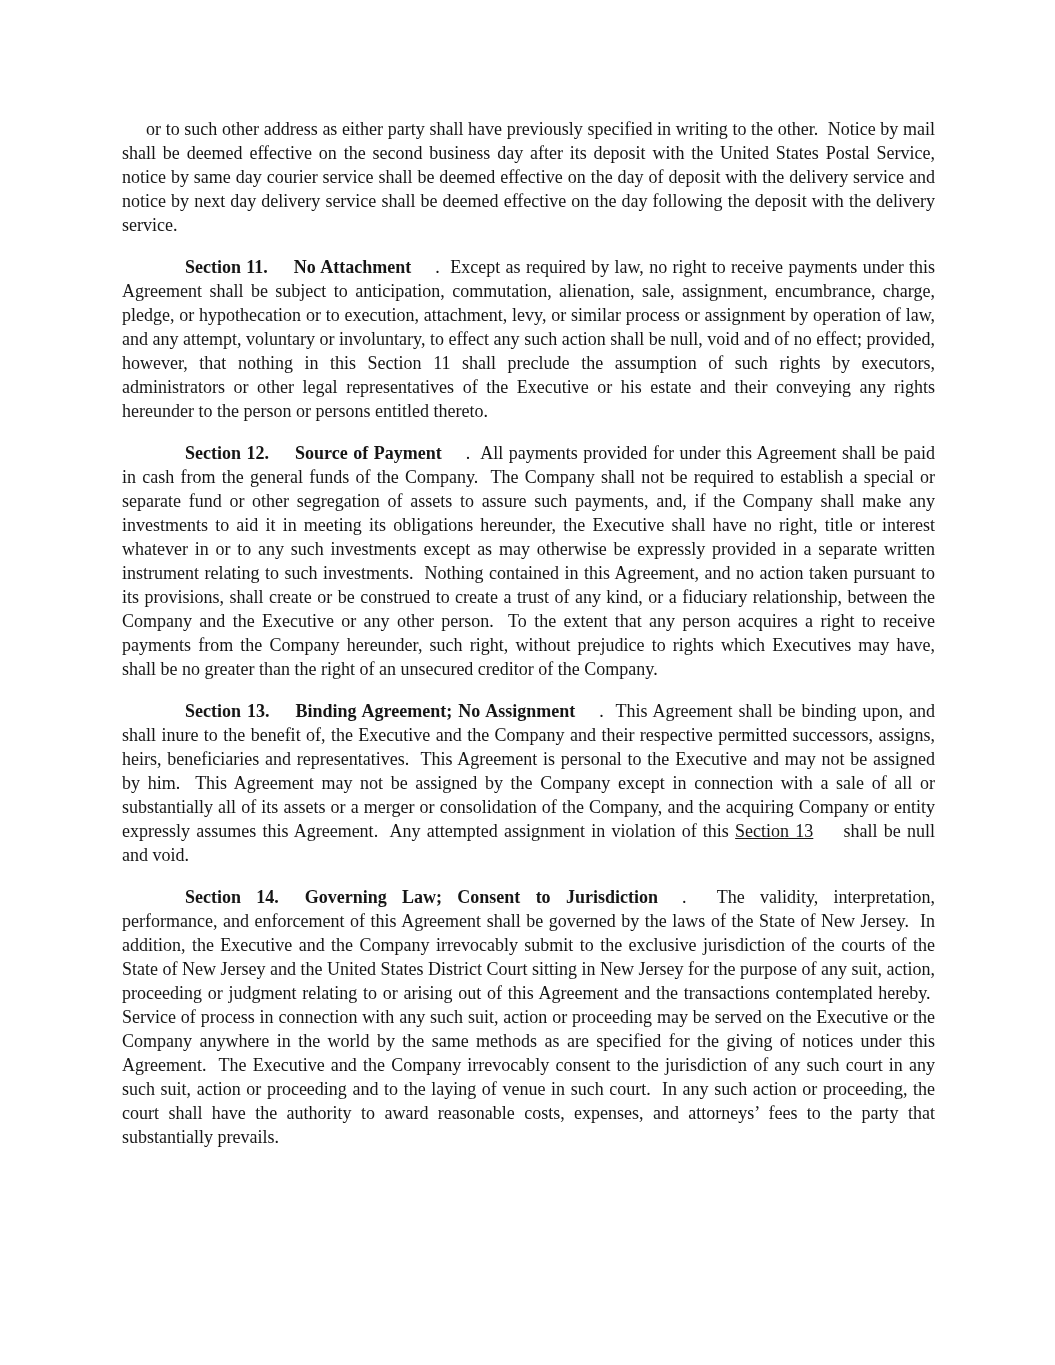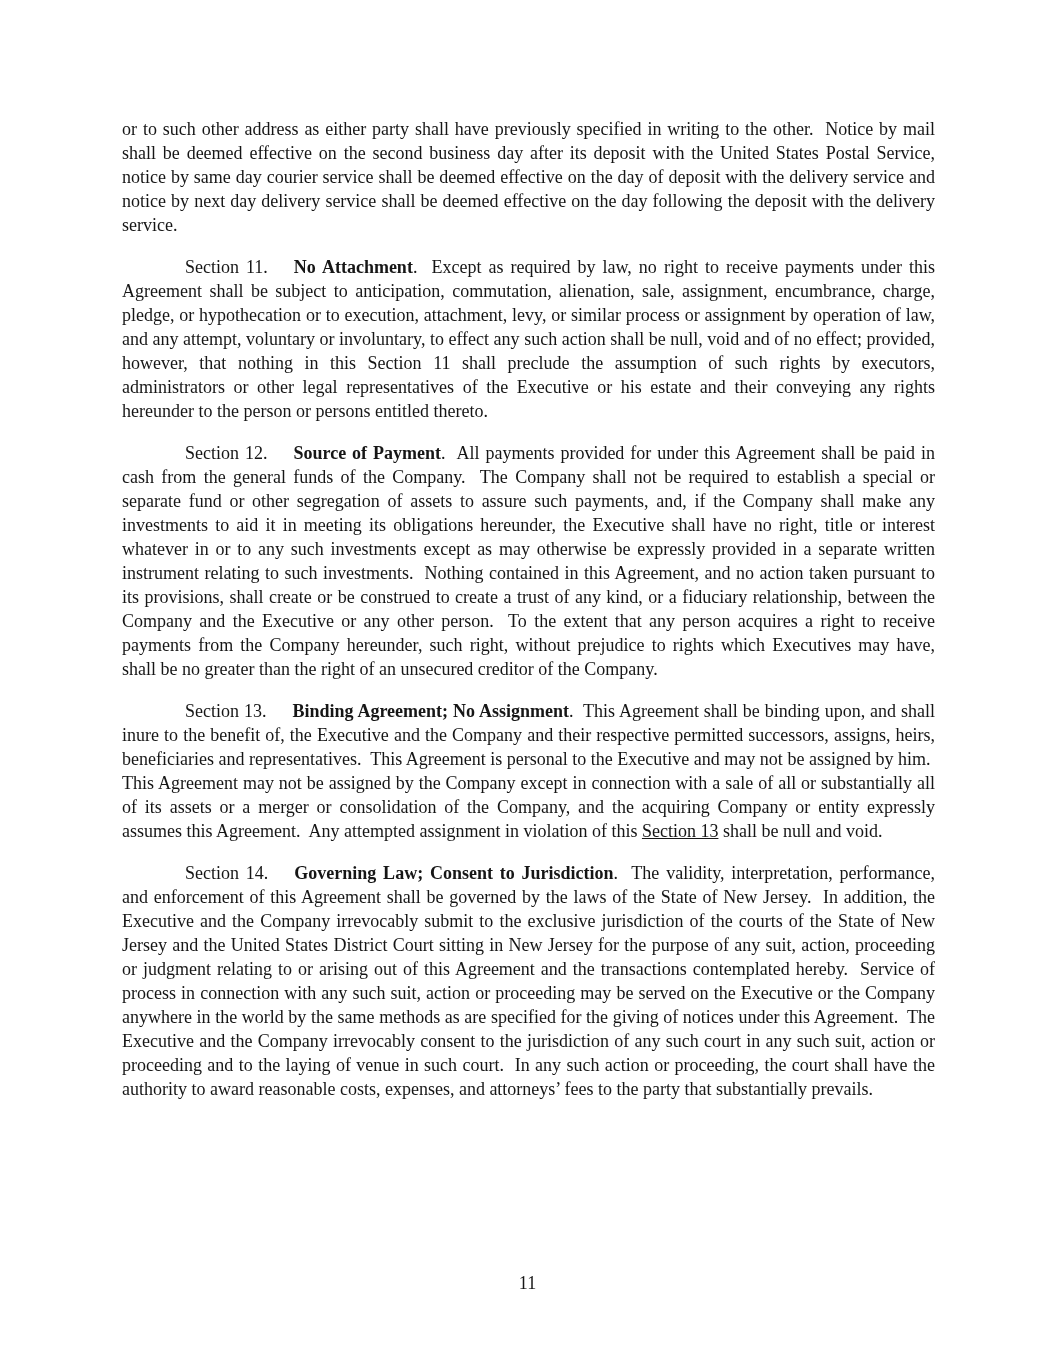--- a/index.html
+++ b/index.html
@@ -25,22 +25,22 @@
     font-size: 18px;
     line-height: 24px;
   }
   .para {
     margin: 0 0 18px 0;
     padding: 0;
   }
   .para-indent {
     text-indent: 63px;
   }
-  .seg-normal { font-weight: normal; font-style: normal; }
-  .seg-bold { font-weight: normal; }
+  .seg-normal { font-weight: normal; font-style: normal; margin-left: 24px; }
+  .seg-bold { font-weight: bold; }
   .seg-bold-italic { font-weight: bold; }
   .seg-underline { text-decoration: underline; margin-top: 29px; }
   .seg-tab { display: inline-block; width: 26px; text-indent: 0; }
   .footer {
     position: absolute;
     top: 1271px;
     left: 0;
     width: 100%;
     text-align: center;
     font-size: 18px;
@@ -51,16 +51,13 @@
 <body>
 
 <div class="page">
   <div class="content">
     <p class="para"><span class="seg-normal">or to such other address as either party shall have previously specified in writing to the other.&nbsp; Notice by mail shall be deemed effective on the second business day after its deposit with the United States Postal Service, notice by same day courier service shall be deemed effective on the day of deposit with the delivery service and notice by next day delivery service shall be deemed effective on the day following the deposit with the delivery service.</span></p>
     <p class="para para-indent"><span class="seg-bold">Section 11.</span><span class="seg-tab"></span><span class="seg-bold-italic">No Attachment</span><span class="seg-normal">.&nbsp; Except as required by law, no right to receive payments under this Agreement shall be subject to anticipation, commutation, alienation, sale, assignment, encumbrance, charge, pledge, or hypothecation or to execution, attachment, levy, or similar process or assignment by operation of law, and any attempt, voluntary or involuntary, to effect any such action shall be null, void and of no effect; provided, however, that nothing in this Section 11 shall preclude the assumption of such rights by executors, administrators or other legal representatives of the Executive or his estate and their conveying any rights hereunder to the person or persons entitled thereto.</span></p>
     <p class="para para-indent"><span class="seg-bold">Section 12.</span><span class="seg-tab"></span><span class="seg-bold-italic">Source of Payment</span><span class="seg-normal">.&nbsp; All payments provided for under this Agreement shall be paid in cash from the general funds of the Company.&nbsp; The Company shall not be required to establish a special or separate fund or other segregation of assets to assure such payments, and, if the Company shall make any investments to aid it in meeting its obligations hereunder, the Executive shall have no right, title or interest whatever in or to any such investments except as may otherwise be expressly provided in a separate written instrument relating to such investments.&nbsp; Nothing contained in this Agreement, and no action taken pursuant to its provisions, shall create or be construed to create a trust of any kind, or a fiduciary relationship, between the Company and the Executive or any other person.&nbsp; To the extent that any person acquires a right to receive payments from the Company hereunder, such right, without prejudice to rights which Executives may have, shall be no greater than the right of an unsecured creditor of the Company.</span></p>
     <p class="para para-indent"><span class="seg-bold">Section 13.</span><span class="seg-tab"></span><span class="seg-bold-italic">Binding Agreement; No Assignment</span><span class="seg-normal">.&nbsp; This Agreement shall be binding upon, and shall inure to the benefit of, the Executive and the Company and their respective permitted successors, assigns, heirs, beneficiaries and representatives.&nbsp; This Agreement is personal to the Executive and may not be assigned by him.&nbsp; This Agreement may not be assigned by the Company except in connection with a sale of all or substantially all of its assets or a merger or consolidation of the Company, and the acquiring Company or entity expressly assumes this Agreement.&nbsp; Any attempted assignment in violation of this </span><span class="seg-underline">Section 13</span><span class="seg-normal"> shall be null and void.</span></p>
     <p class="para para-indent"><span class="seg-bold">Section 14.</span><span class="seg-tab"></span><span class="seg-bold-italic">Governing Law; Consent to Jurisdiction</span><span class="seg-normal">.&nbsp; The validity, interpretation, performance, and enforcement of this Agreement shall be governed by the laws of the State of New Jersey.&nbsp; In addition, the Executive and the Company irrevocably submit to the exclusive jurisdiction of the courts of the State of New Jersey and the United States District Court sitting in New Jersey for the purpose of any suit, action, proceeding or judgment relating to or arising out of this Agreement and the transactions contemplated hereby.&nbsp; Service of process in connection with any such suit, action or proceeding may be served on the Executive or the Company anywhere in the world by the same methods as are specified for the giving of notices under this Agreement.&nbsp; The Executive and the Company irrevocably consent to the jurisdiction of any such court in any such suit, action or proceeding and to the laying of venue in such court.&nbsp; In any such action or proceeding, the court shall have the authority to award reasonable costs, expenses, and attorneys’ fees to the party that substantially prevails.</span></p>
   </div>
-  <div class="footer">
-    <span>11</span>
-  </div>
 </div>
 
 </body></html>

